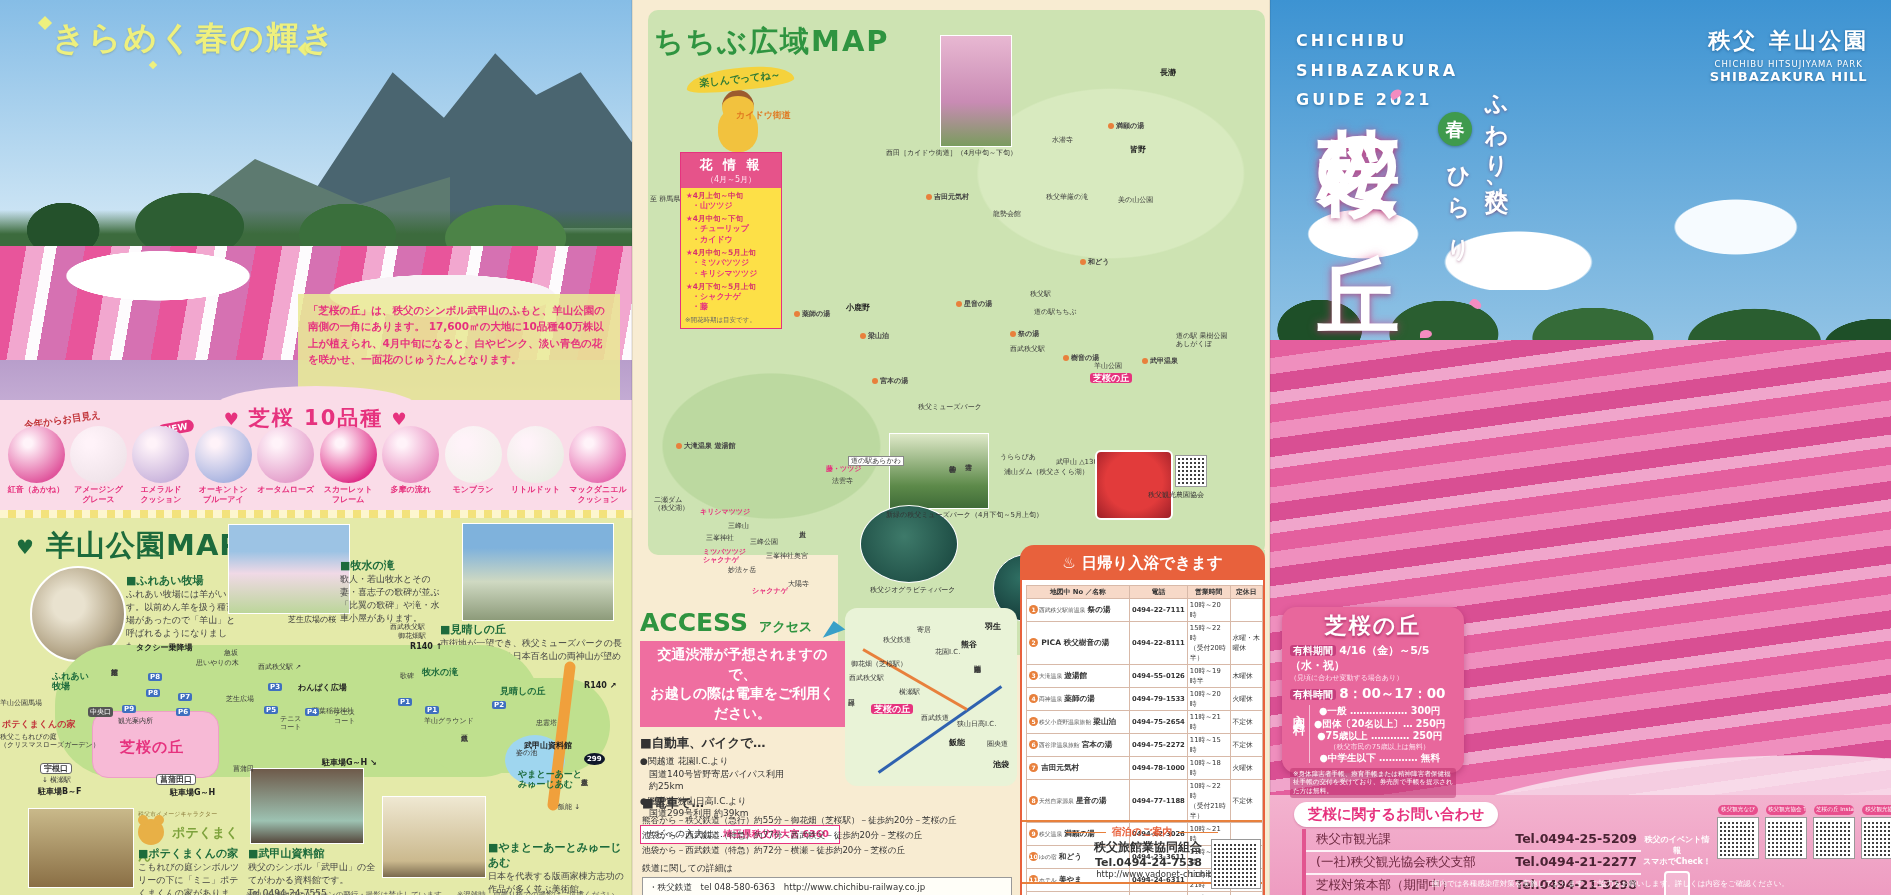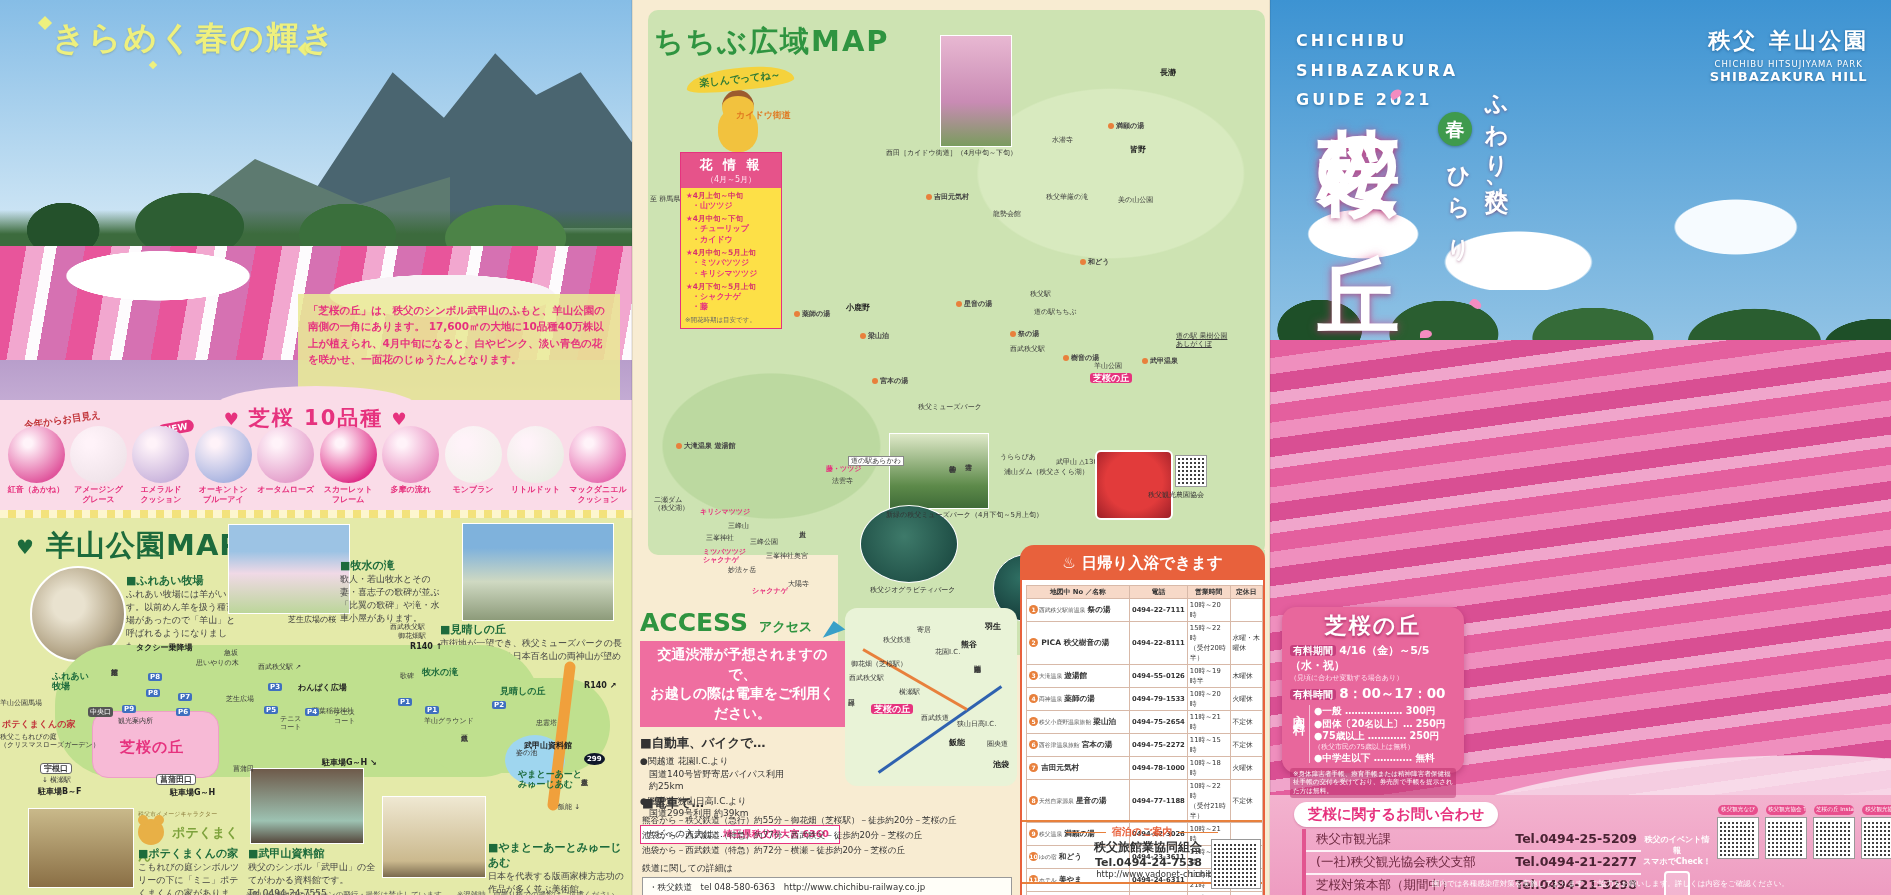--- a/index.html
+++ b/index.html
@@ -159,21 +159,21 @@
   .parkname .en2{font-size:13px;font-weight:bold;letter-spacing:1px;}
   .feebox{left:12px;top:607px;width:182px;height:166px;background:#e8679c;border-radius:14px;box-shadow:0 2px 6px rgba(120,20,70,.35);padding:4px 8px;box-sizing:border-box;color:#fff;z-index:9;}
   .feebox .ft{text-align:center;font-size:22px;font-weight:bold;letter-spacing:2px;text-shadow:0 0 4px #c1457c,0 2px 2px #b93d74;}
   .fee-line{font-size:10px;margin-top:2px;}
   .fee-chip{background:#c73e7d;border-radius:3px;padding:0 3px;font-weight:bold;font-size:10px;}
   .fee-val{font-weight:bold;font-size:11px;}
   .fee-note-s{font-size:7px;color:#ffe2ef;}
   .fee-time{font-size:13.5px;font-weight:bold;}
   .fee-wrap{display:flex;margin-top:2px;}
   .fee-vert{writing-mode:vertical-rl;font-weight:bold;font-size:12px;letter-spacing:4px;border-right:1px solid rgba(255,255,255,.6);padding-right:2px;margin-right:4px;height:58px;}
-  .fee-item{font-size:9.6px;font-weight:bold;line-height:1.32;white-space:pre-line;}
+  .fee-item{font-size:9.6px;font-weight:bold;line-height:1.32;white-space:pre-line;text-align:center;}
   .fee-item.feesmall{font-size:7px;font-weight:normal;color:#ffe2ef;}
   .feebox .bignote{font-size:6.6px;background:rgba(180,40,100,.45);margin-top:3px;padding:2px 3px;border-radius:3px;line-height:1.3;}
   .contact{left:0;top:795px;width:621px;height:100px;background:linear-gradient(#f3b3cf,#ee9cc1);z-index:8;}
   .contact-h{position:absolute;left:24px;top:7px;background:#fff;color:#e6327e;font-weight:bold;font-size:14.5px;border-radius:13px;padding:3px 14px;box-shadow:0 1px 2px rgba(150,40,90,.3);}
   .contact-rows{position:absolute;left:32px;top:34px;width:335px;border-left:4px solid #e25590;}
   .contact-row{display:flex;justify-content:space-between;border-bottom:2px solid rgba(255,255,255,.85);padding:2px 4px 2px 10px;}
   .contact-row .nm{font-size:12.5px;color:#6d2840;}
   .contact-row .tl{font-size:12.5px;font-weight:bold;color:#4a2333;}
   .sns{position:absolute;left:372px;top:30px;width:70px;color:#fff;font-size:8px;font-weight:bold;white-space:pre-line;text-align:center;}
   .phone-ic{width:22px;height:36px;border:2px solid #fff;border-radius:4px;margin:4px auto 0;background:rgba(255,255,255,.25);}
@@ -530,21 +530,21 @@
           <div class="ml tiny" style="left: 362px; top: 335px;">西武秩父駅</div>
 
           <div class="ml spot" style="left: 415px; top: 344px;">樹音の湯</div>
 
           <div class="ml tiny" style="left: 446px; top: 352px;">羊山公園</div>
 
           <div class="ml pinkb" style="left: 442px; top: 363px;">芝桜の丘</div>
 
           <div class="ml spot" style="left: 494px; top: 347px;">武甲温泉</div>
 
-          <div class="ml tiny" style="left: 528px; top: 322px; text-decoration: underline;">道の駅 果樹公園
+          <div class="ml tiny" style="left: 528px; top: 322px;">道の駅 果樹公園
 あしがくぼ</div>
 
           <div class="ml tiny" style="left: 408px; top: 448px;">武甲山 △1304m</div>
 
           <div class="ml tiny" style="left: 352px; top: 443px;">うららぴあ</div>
 
           <div class="ml tiny" style="left: 356px; top: 458px;">浦山ダム（秩父さくら湖）</div>
 
           <div class="ml boxed" style="left: 200px; top: 446px;">道の駅あらかわ</div>
 

